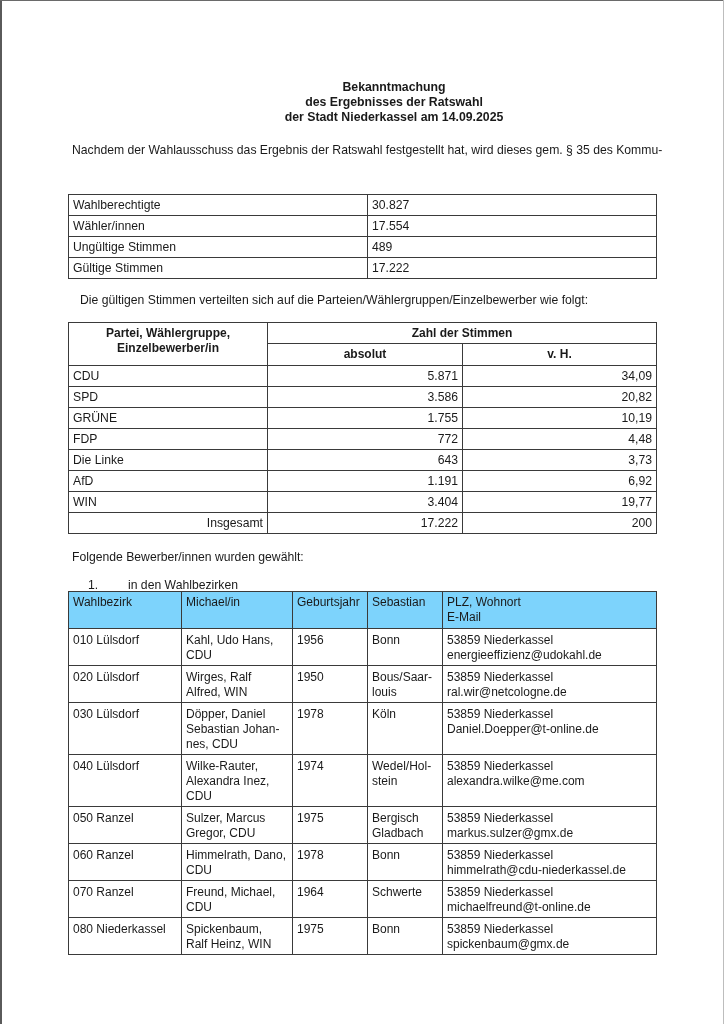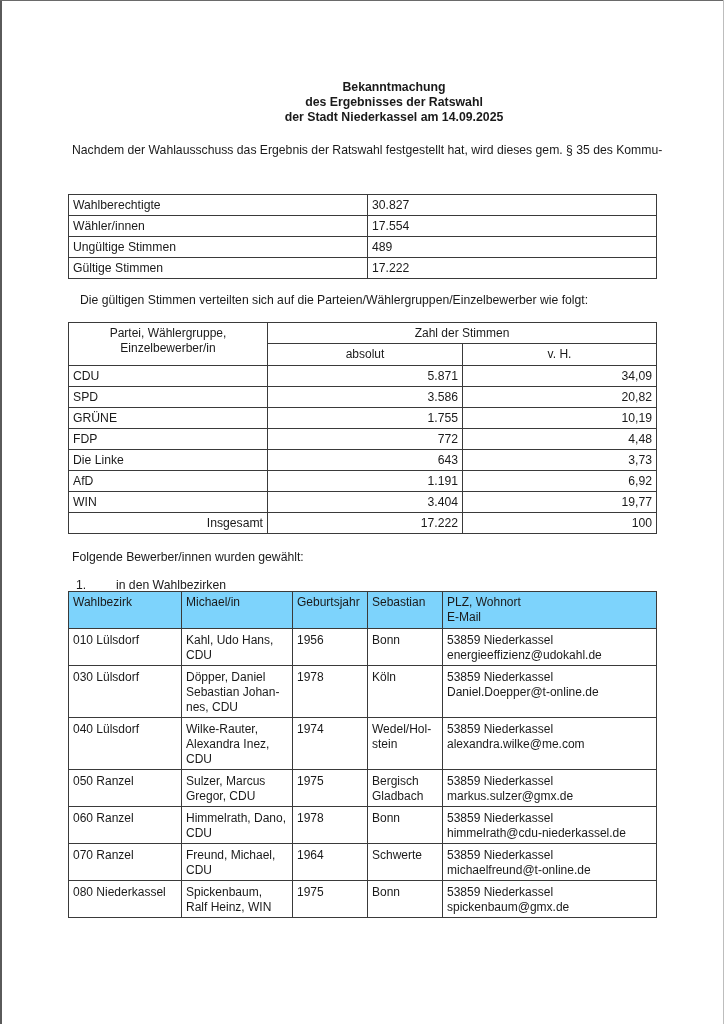--- a/index.html
+++ b/index.html
@@ -20,30 +20,30 @@
   table { border-collapse: collapse; position: absolute; font-size: 12.2px; }
   td, th { border: 1px solid #3a3a3a; padding: 0 4px; }
 
   .stats { left: 68px; top: 194px; width: 589px; }
   .stats td { height: 20px; line-height: 20px; padding-top: 0; padding-bottom: 0; }
   .stats td:first-child { width: 290px; }
 
   .dist-intro { position: absolute; left: 72px; top: 293px; font-size: 12.2px; white-space: nowrap; margin-left: 8px; }
 
   .votes { left: 68px; top: 322px; width: 589px; }
-  .votes th { font-weight: normal; font-size: 12px; margin-left: 11px; }
+  .votes th { font-weight: bold; font-size: 12px; margin-left: 11px; }
   .votes .h-party { width: 190px; text-align: center; line-height: 15px; padding: 3px 4px; vertical-align: top; }
   .votes .h-zahl { height: 20px; line-height: 20px; }
   .votes .h-sub { height: 21px; line-height: 21px; }
   .votes td { height: 20px; line-height: 20px; }
   .votes td.num { text-align: right; }
   .votes td.total-label { text-align: right; }
 
   .chosen-intro { position: absolute; left: 72px; top: 550px; font-size: 12.2px; white-space: nowrap; }
-  .section-heading { position: absolute; left: 76px; top: 578px; font-size: 12.2px; white-space: nowrap; }
+  .section-heading { position: absolute; left: 88px; top: 578px; font-size: 12.2px; white-space: nowrap; }
   .section-heading .num { display: inline-block; width: 40px; }
 
   .cand { left: 68px; top: 591px; width: 589px; font-size: 12px; }
   .cand th { background: #7dd3fc; font-weight: normal; text-align: left; vertical-align: top; padding: 3px 4px; line-height: 15px; height: 30px; }
   .cand td { vertical-align: top; padding: 4px 4px 2px 4px; line-height: 15px; }
   .cand .c1 { width: 104px; }
   .cand .c2 { width: 102px; }
   .cand .c3 { width: 66px; }
   .cand .c4 { width: 66px; }
   .cand .pre { white-space: pre-line; }
@@ -134,21 +134,21 @@
         <td class="num">6,92</td>
       </tr>
       <tr>
         <td>WIN</td>
         <td class="num">3.404</td>
         <td class="num">19,77</td>
       </tr>
       <tr>
         <td class="total-label">Insgesamt</td>
         <td class="num">17.222</td>
-        <td class="num">100</td>
+        <td class="num">200</td>
       </tr>
     </tbody>
 </table>
 
 <div class="chosen-intro">Folgende Bewerber/innen wurden gewählt:</div>
 <div class="section-heading">
   <span class="num">1.</span><span>in den Wahlbezirken</span>
 </div>
 
 <table class="cand">
@@ -170,20 +170,32 @@
         <td class="c2 pre">Kahl, Udo Hans,
 CDU</td>
         <td class="c3">1956</td>
         <td class="c4 pre">Bonn</td>
         <td>
           <div>53859 Niederkassel</div>
           <div>energieeffizienz@udokahl.de</div>
         </td>
       </tr>
       <tr>
+        <td class="c1">020 Lülsdorf</td>
+        <td class="c2 pre">Wirges, Ralf
+Alfred, WIN</td>
+        <td class="c3">1950</td>
+        <td class="c4 pre">Bous/Saar-
+louis</td>
+        <td>
+          <div>53859 Niederkassel</div>
+          <div>ral.wir@netcologne.de</div>
+        </td>
+      </tr>
+      <tr>
         <td class="c1">030 Lülsdorf</td>
         <td class="c2 pre">Döpper, Daniel
 Sebastian Johan-
 nes, CDU</td>
         <td class="c3">1978</td>
         <td class="c4 pre">Köln</td>
         <td>
           <div>53859 Niederkassel</div>
           <div>Daniel.Doepper@t-online.de</div>
         </td>

